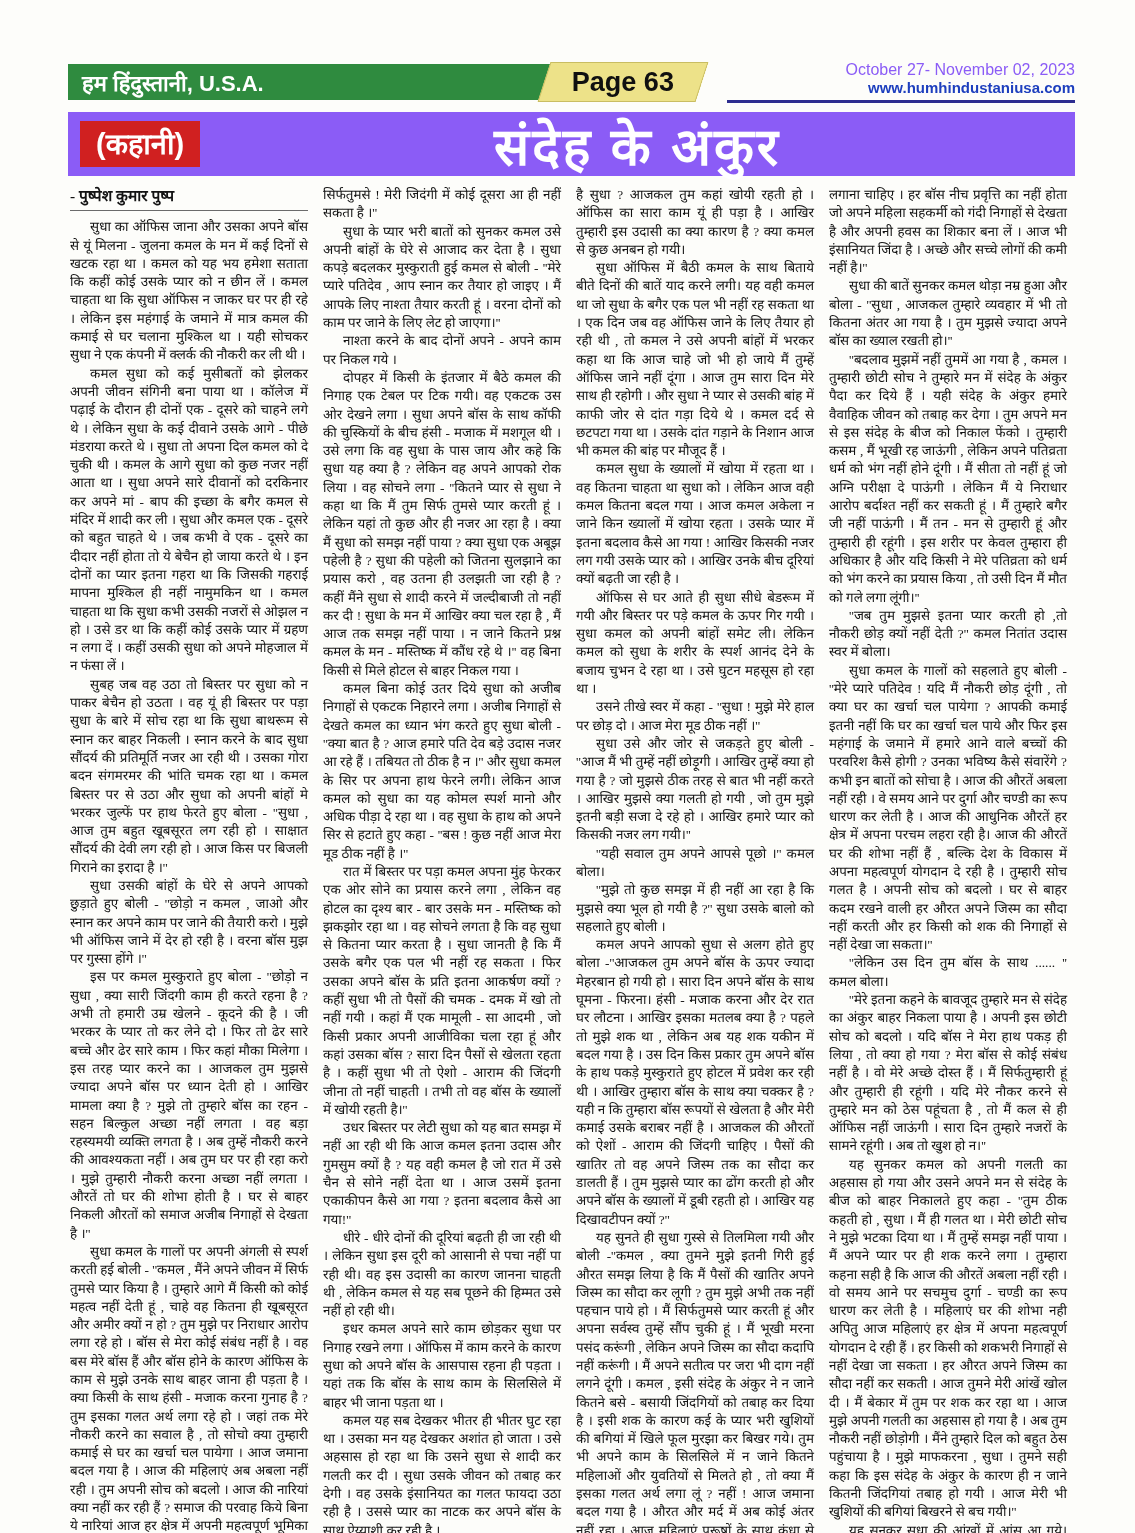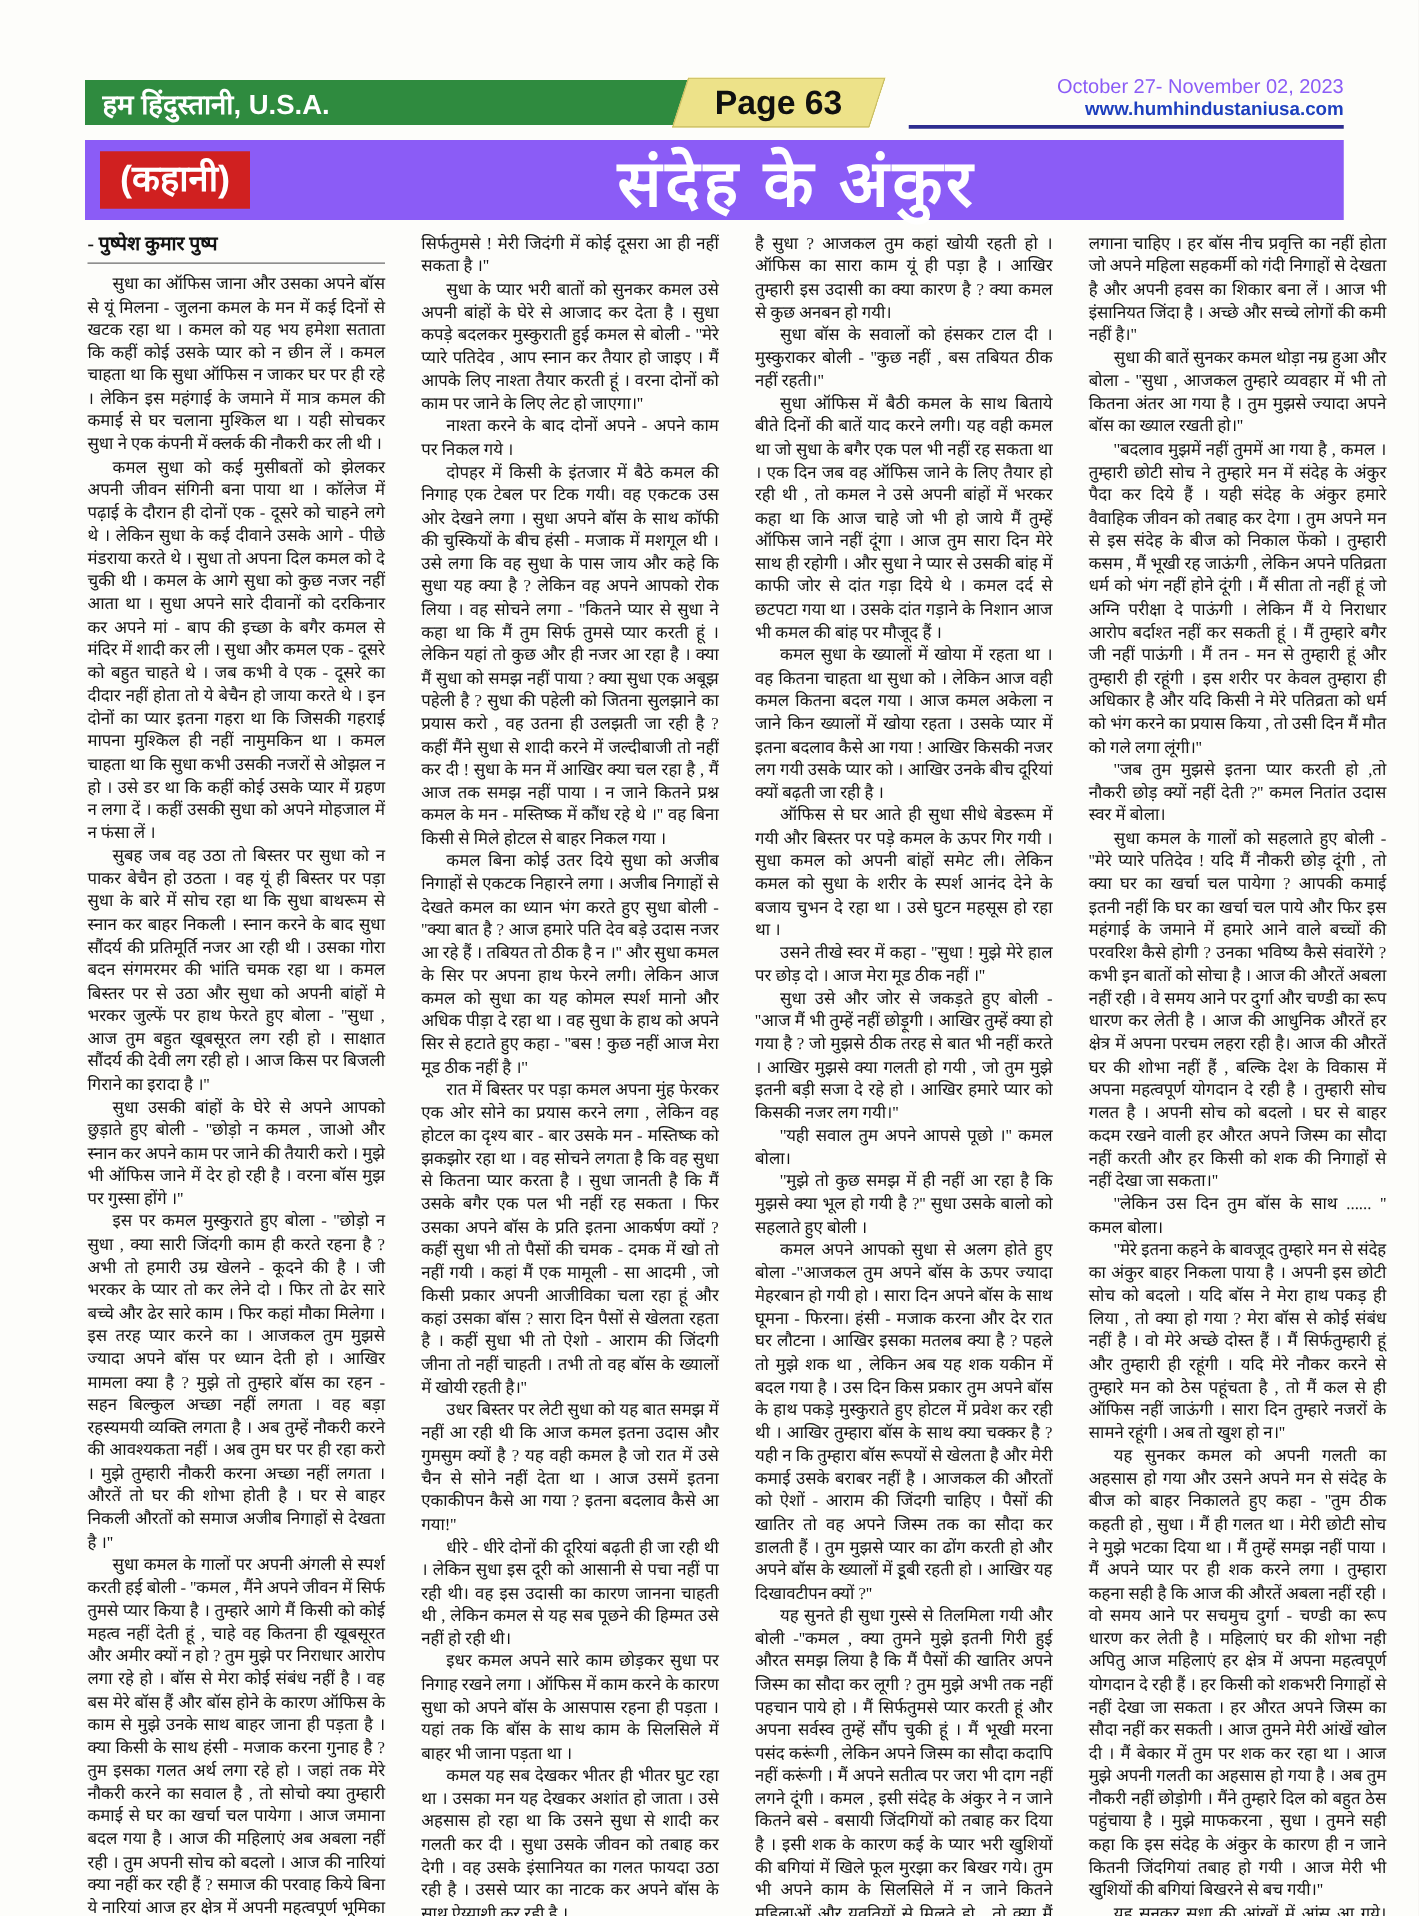--- a/index.html
+++ b/index.html
@@ -22,21 +22,21 @@
   .metaline{width:348px;height:3px;background:#2d2d8f;margin-left:auto;margin-top:3px;}
   
   .banner{position:absolute;left:68px;top:112px;width:1007px;height:64px;background:#8b5cf6;
           display:flex;align-items:center;}
   .kicker{margin-left:12px;background:#d02020;color:#ffffff;font-family:"Liberation Sans",sans-serif;
           font-weight:bold;font-size:29px;padding:3px 16px;line-height:40px;white-space:nowrap;}
   .title{flex:1;text-align:center;color:#ffffff;font-family:"Liberation Sans",sans-serif;
          font-weight:bold;font-size:52px;letter-spacing:3px;white-space:nowrap;}
   
   .cols{position:absolute;left:70px;top:186px;width:998px;height:1300px;
-        display:flex;gap:29px;}
+        display:flex;gap:15px;}
   .col{width:238px;flex:0 0 238px;font-size:13.4px;line-height:18.3px;text-align:justify;}
   .col p{margin:0;text-indent:1.5em;}
   .col p.cont{text-indent:0;}
   .byline{font-weight:bold;font-size:15.5px;padding:1px 0 5px 0;}
   .byline-rule{border-bottom:1.6px solid #6b6b6b;margin-bottom:7px;}
 </style>
 </head>
 <body>
 
 <div class="page">
@@ -83,21 +83,20 @@
           <p>रात में बिस्तर पर पड़ा कमल अपना मुंह फेरकर एक ओर सोने का प्रयास करने लगा , लेकिन वह होटल का दृश्य बार - बार उसके मन - मस्तिष्क को झकझोर रहा था । वह सोचने लगता है कि वह सुधा से कितना प्यार करता है । सुधा जानती है कि मैं उसके बगैर एक पल भी नहीं रह सकता । फिर उसका अपने बॉस के प्रति इतना आकर्षण क्यों ? कहीं सुधा भी तो पैसों की चमक - दमक में खो तो नहीं गयी । कहां मैं एक मामूली - सा आदमी , जो किसी प्रकार अपनी आजीविका चला रहा हूं और कहां उसका बॉस ? सारा दिन पैसों से खेलता रहता है । कहीं सुधा भी तो ऐशो - आराम की जिंदगी जीना तो नहीं चाहती । तभी तो वह बॉस के ख्यालों में खोयी रहती है।''</p>
           <p>उधर बिस्तर पर लेटी सुधा को यह बात समझ में नहीं आ रही थी कि आज कमल इतना उदास और गुमसुम क्यों है ? यह वही कमल है जो रात में उसे चैन से सोने नहीं देता था । आज उसमें इतना एकाकीपन कैसे आ गया ? इतना बदलाव कैसे आ गया!''</p>
           <p>धीरे - धीरे दोनों की दूरियां बढ़ती ही जा रही थी । लेकिन सुधा इस दूरी को आसानी से पचा नहीं पा रही थी। वह इस उदासी का कारण जानना चाहती थी , लेकिन कमल से यह सब पूछने की हिम्मत उसे नहीं हो रही थी।</p>
           <p>इधर कमल अपने सारे काम छोड़कर सुधा पर निगाह रखने लगा । ऑफिस में काम करने के कारण सुधा को अपने बॉस के आसपास रहना ही पड़ता । यहां तक कि बॉस के साथ काम के सिलसिले में बाहर भी जाना पड़ता था ।</p>
           <p>कमल यह सब देखकर भीतर ही भीतर घुट रहा था । उसका मन यह देखकर अशांत हो जाता । उसे अहसास हो रहा था कि उसने सुधा से शादी कर गलती कर दी । सुधा उसके जीवन को तबाह कर देगी । वह उसके इंसानियत का गलत फायदा उठा रही है । उससे प्यार का नाटक कर अपने बॉस के साथ ऐय्याशी कर रही है ।</p>
         </div>
     </div>
     <div class="col">
       <div>
           <p class="cont">है सुधा ? आजकल तुम कहां खोयी रहती हो । ऑफिस का सारा काम यूं ही पड़ा है । आखिर तुम्हारी इस उदासी का क्या कारण है ? क्या कमल से कुछ अनबन हो गयी।</p>
-          <p>सुधा बॉस के सवालों को हंसकर टाल दी । मुस्कुराकर बोली - ''कुछ नहीं , बस तबियत ठीक नहीं रहती।''</p>
           <p>सुधा ऑफिस में बैठी कमल के साथ बिताये बीते दिनों की बातें याद करने लगी। यह वही कमल था  जो सुधा के बगैर एक पल भी नहीं रह सकता था । एक दिन जब वह ऑफिस जाने के लिए तैयार हो रही थी , तो कमल ने उसे अपनी बांहों में भरकर कहा था कि आज चाहे जो भी हो जाये मैं तुम्हें ऑफिस जाने नहीं दूंगा । आज तुम सारा दिन मेरे साथ ही रहोगी । और सुधा ने प्यार से उसकी बांह में काफी जोर से दांत गड़ा दिये थे । कमल दर्द से छटपटा गया था । उसके दांत गड़ाने के निशान आज भी कमल की बांह पर मौजूद हैं ।</p>
           <p>कमल सुधा के ख्यालों में खोया में रहता था । वह कितना चाहता था सुधा को । लेकिन आज वही कमल कितना बदल गया । आज कमल अकेला न जाने किन ख्यालों में खोया रहता । उसके प्यार में इतना बदलाव कैसे आ गया ! आखिर किसकी नजर लग गयी उसके प्यार को । आखिर उनके बीच दूरियां क्यों बढ़ती जा रही है ।</p>
           <p>ऑफिस से घर आते ही सुधा सीधे बेडरूम में गयी और बिस्तर पर पड़े कमल के ऊपर गिर गयी । सुधा कमल को अपनी बांहों समेट ली। लेकिन कमल को सुधा के शरीर के स्पर्श आनंद देने के बजाय चुभन दे रहा था । उसे घुटन महसूस हो रहा था ।</p>
           <p>उसने तीखे स्वर में कहा - ''सुधा ! मुझे मेरे हाल पर छोड़ दो । आज मेरा मूड ठीक नहीं ।''</p>
           <p>सुधा उसे और जोर से जकड़ते हुए बोली - ''आज मैं भी तुम्हें नहीं छोड़ूगी । आखिर तुम्हें क्या हो गया है ? जो मुझसे ठीक तरह से बात भी नहीं करते । आखिर मुझसे क्या गलती हो गयी , जो तुम मुझे इतनी बड़ी सजा दे रहे हो । आखिर हमारे प्यार को किसकी नजर लग गयी।''</p>
           <p>''यही सवाल तुम अपने आपसे पूछो ।'' कमल बोला।</p>
           <p>''मुझे तो कुछ समझ में ही नहीं आ रहा है कि मुझसे क्या भूल हो गयी है ?'' सुधा उसके बालो को सहलाते हुए बोली ।</p>
           <p>कमल अपने आपको सुधा से अलग होते हुए बोला -''आजकल तुम अपने बॉस के ऊपर ज्यादा मेहरबान हो गयी हो । सारा दिन अपने बॉस के साथ घूमना - फिरना। हंसी - मजाक करना और देर रात घर लौटना । आखिर इसका मतलब क्या है ? पहले तो मुझे शक था , लेकिन अब यह शक यकीन में बदल गया है । उस दिन किस प्रकार तुम अपने बॉस के हाथ पकड़े मुस्कुराते हुए होटल में प्रवेश कर रही थी । आखिर तुम्हारा बॉस के साथ क्या चक्कर है ? यही न कि तुम्हारा बॉस रूपयों से खेलता है और मेरी कमाई उसके बराबर नहीं है । आजकल की औरतों को ऐशों - आराम की जिंदगी चाहिए । पैसों की खातिर तो वह अपने जिस्म तक का सौदा कर डालती हैं । तुम मुझसे प्यार का ढोंग करती हो और अपने बॉस के ख्यालों में डूबी रहती हो । आखिर यह दिखावटीपन क्यों ?''</p>
           <p>यह सुनते ही सुधा गुस्से से तिलमिला गयी और बोली -''कमल , क्या तुमने मुझे इतनी गिरी हुई औरत समझ लिया है कि मैं पैसों की खातिर अपने जिस्म का सौदा कर लूगी ? तुम मुझे अभी तक नहीं पहचान पाये हो । मैं सिर्फतुमसे प्यार करती हूं और अपना सर्वस्व तुम्हें सौंप चुकी हूं । मैं भूखी मरना पसंद करूंगी , लेकिन अपने जिस्म का सौदा कदापि नहीं करूंगी । मैं अपने सतीत्व पर जरा भी दाग नहीं लगने दूंगी । कमल , इसी संदेह के अंकुर ने न जाने कितने बसे - बसायी जिंदगियों को तबाह कर दिया है । इसी शक के कारण कई के प्यार भरी खुशियों की बगियां में खिले फूल मुरझा कर बिखर गये। तुम भी अपने काम के सिलसिले में न जाने कितने महिलाओं और युवतियों से मिलते हो , तो क्या मैं इसका गलत अर्थ लगा लूं ? नहीं ! आज जमाना बदल गया है । औरत और मर्द में अब कोई अंतर नहीं रहा । आज महिलाएं पुरूषों के साथ कंधा से कंधा मिलाकर चल रही हैं । ऐसे समय में हर किसी को शंका भरी निगाहों से नहीं देखा जा सकता । तुम गलत फहमी के शिकार हो गये हो । बॉस के साथ मेरा कोई चक्कर - बक्कर नहीं है । वो मेरे बॉस होने के साथ - साथ एक अच्छे दोस्त भी हैं । मेरा और उनका रिश्ता एकदम पवित्र है । ऑफिस के काम के सिलसिले में मुझे उनके साथ जाना ही पडता है और यदि उनका हाथ पकड़ लिया , तो इसका मतलब यह हो गया कि मेरा उनसे कोई चक्कर चल रहा है । ऐसी छोटी - छोटी बातें होती रहती है । इसका गलत अर्थ नहीं</p>
         </div>

